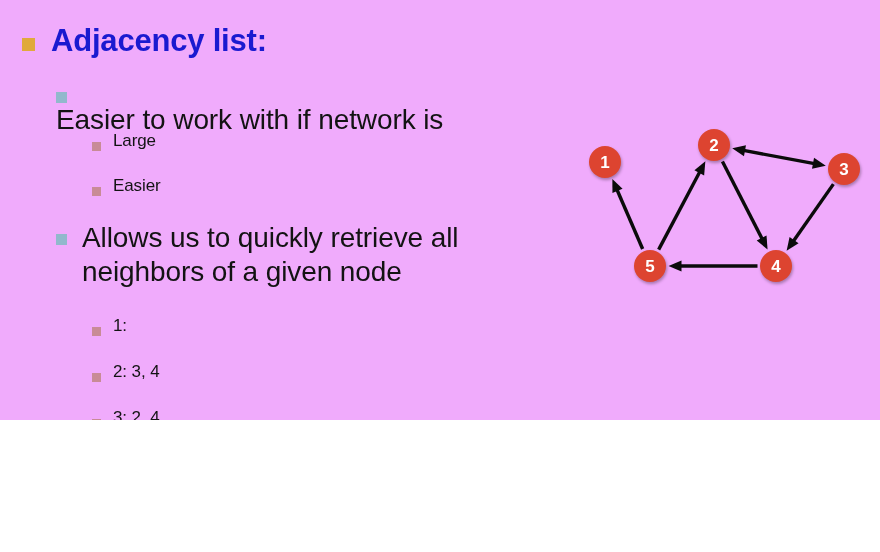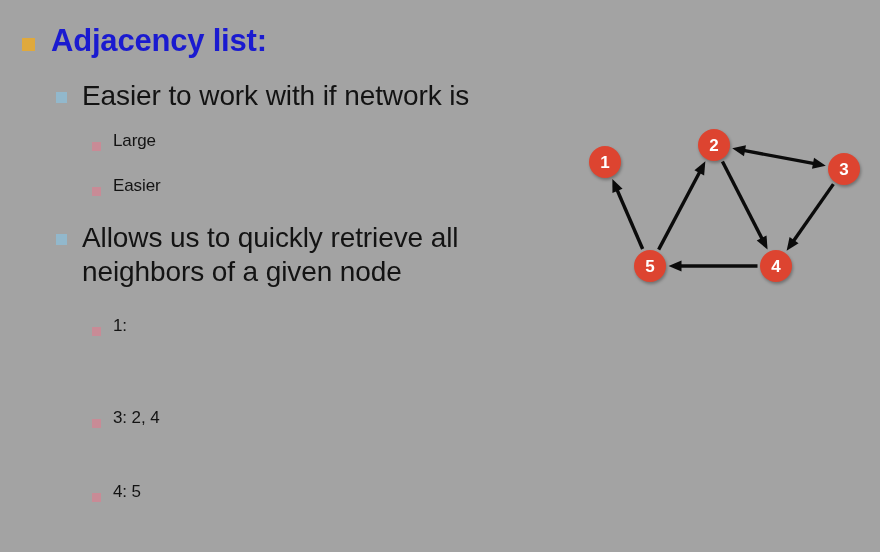--- a/index.html
+++ b/index.html
@@ -3,22 +3,22 @@
 <meta charset="utf-8">
 <style>
   html, body {
     margin: 0;
     padding: 0;
     background: #ffffff;
   }
   #slide {
     position: relative;
     width: 880px;
-    height: 552px;
-    background: #a3a3a3;
+    height: 420px;
+    background: #f0abfc;
     overflow: hidden;
     font-family: "Liberation Sans", sans-serif;
     -webkit-font-smoothing: antialiased;
   }
 
   
   .bullet-sq {
     display: inline-block;
     flex: 0 0 auto;
   }
@@ -115,21 +115,21 @@
 </head>
 <body>
 
 <div id="slide">
 
   <div class="row lvl1" style="top: 24px;">
     <span class="bullet-sq bullet-l1"></span>
     <span class="txt">Adjacency list:</span>
   </div>
 
-  <div class="row lvl2" style="top: 79px;">
+  <div class="row lvl2" style="top: 79px; flex-direction: column;">
     <span class="bullet-sq bullet-l2"></span>
     <span class="txt">Easier to work with if network is</span>
   </div>
 
   <div class="row lvl3" style="top: 131px;">
     <span class="bullet-sq bullet-l3"></span>
     <span class="txt">Large</span>
   </div>
 
   <div class="row lvl3" style="top: 176px;">
@@ -140,20 +140,24 @@
   <div class="row lvl2" style="top: 221px;">
     <span class="bullet-sq bullet-l2"></span>
     <span class="txt">Allows us to quickly retrieve all neighbors of a given node</span>
   </div>
 
   <div class="row lvl3" style="top: 316px;">
     <span class="bullet-sq bullet-l3"></span>
     <span class="txt">1:</span>
   </div>
 
+  <div class="row lvl3" style="top: 362px;">
+    <span class="bullet-sq bullet-l3"></span>
+    <span class="txt">2: 3, 4</span>
+  </div>
 
   <div class="row lvl3" style="top: 408px;">
     <span class="bullet-sq bullet-l3"></span>
     <span class="txt">3: 2, 4</span>
   </div>
 
   <div class="row lvl3" style="top: 454px; margin-top: 28px;">
     <span class="bullet-sq bullet-l3"></span>
     <span class="txt">4: 5</span>
   </div>

